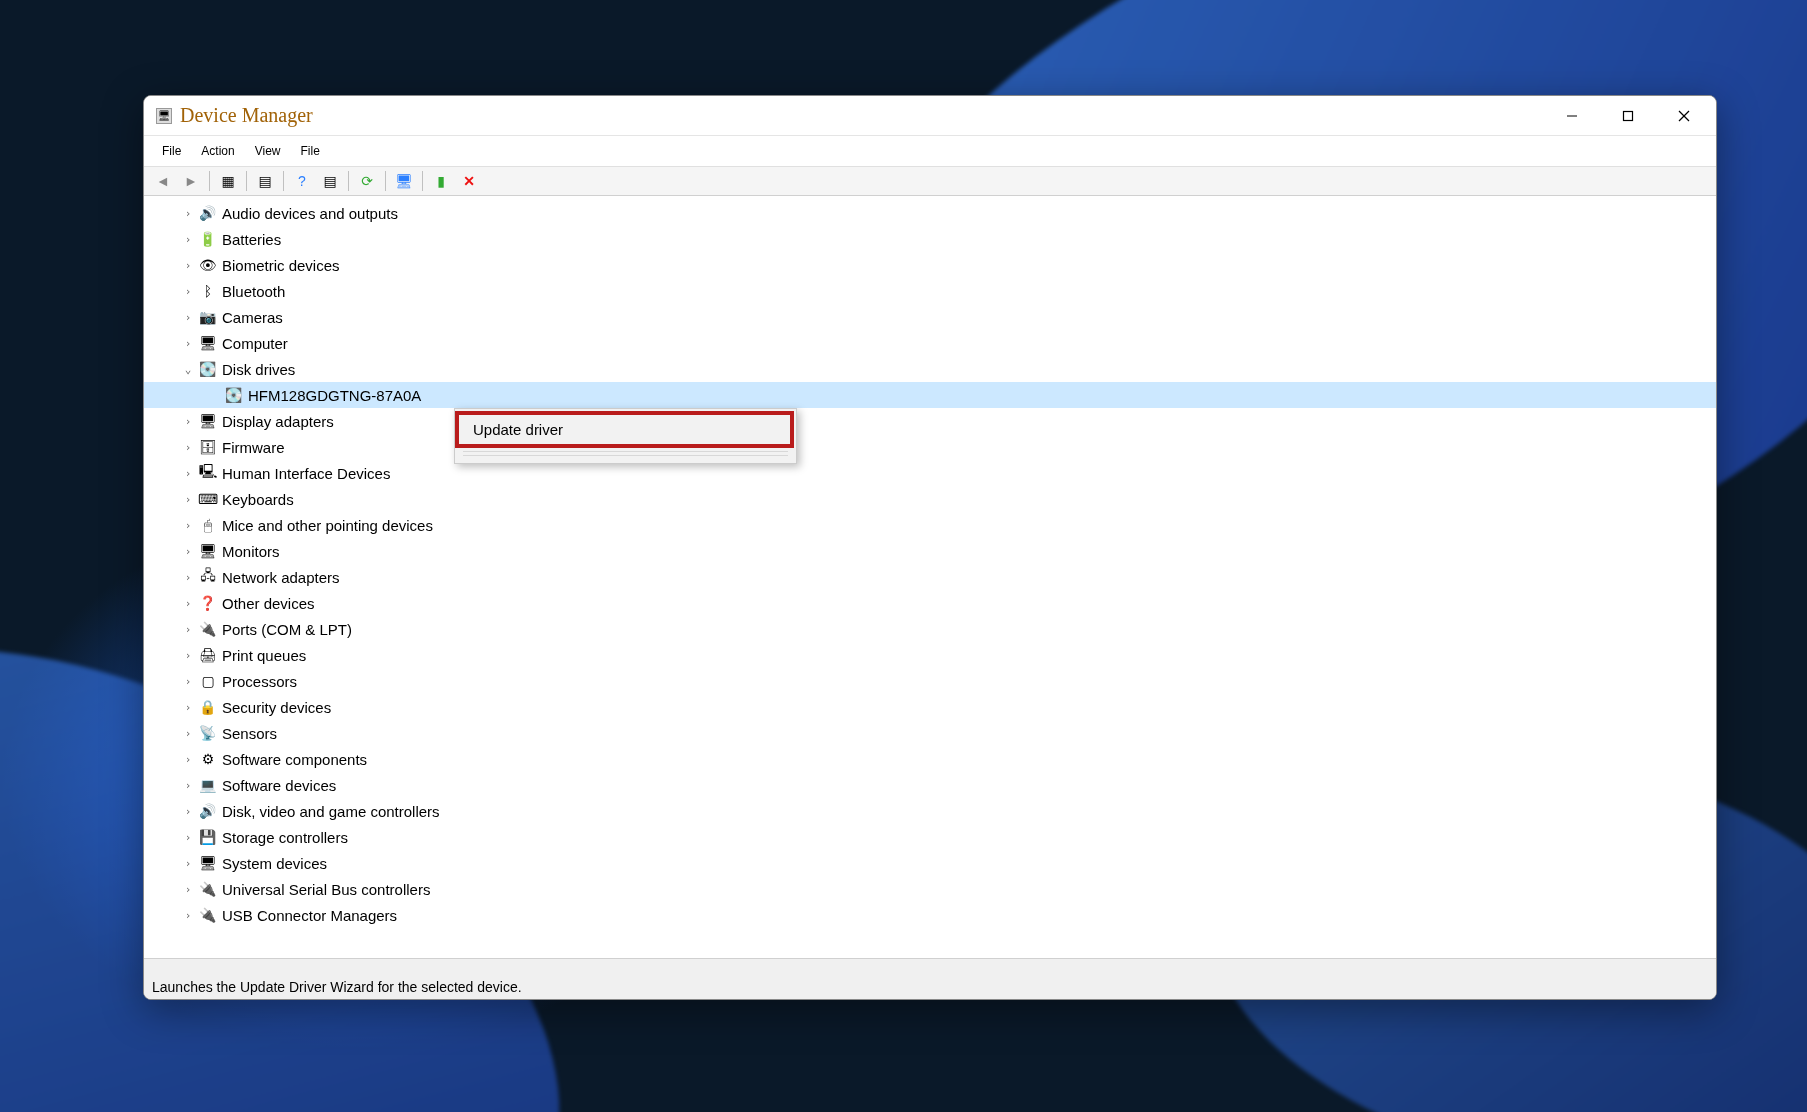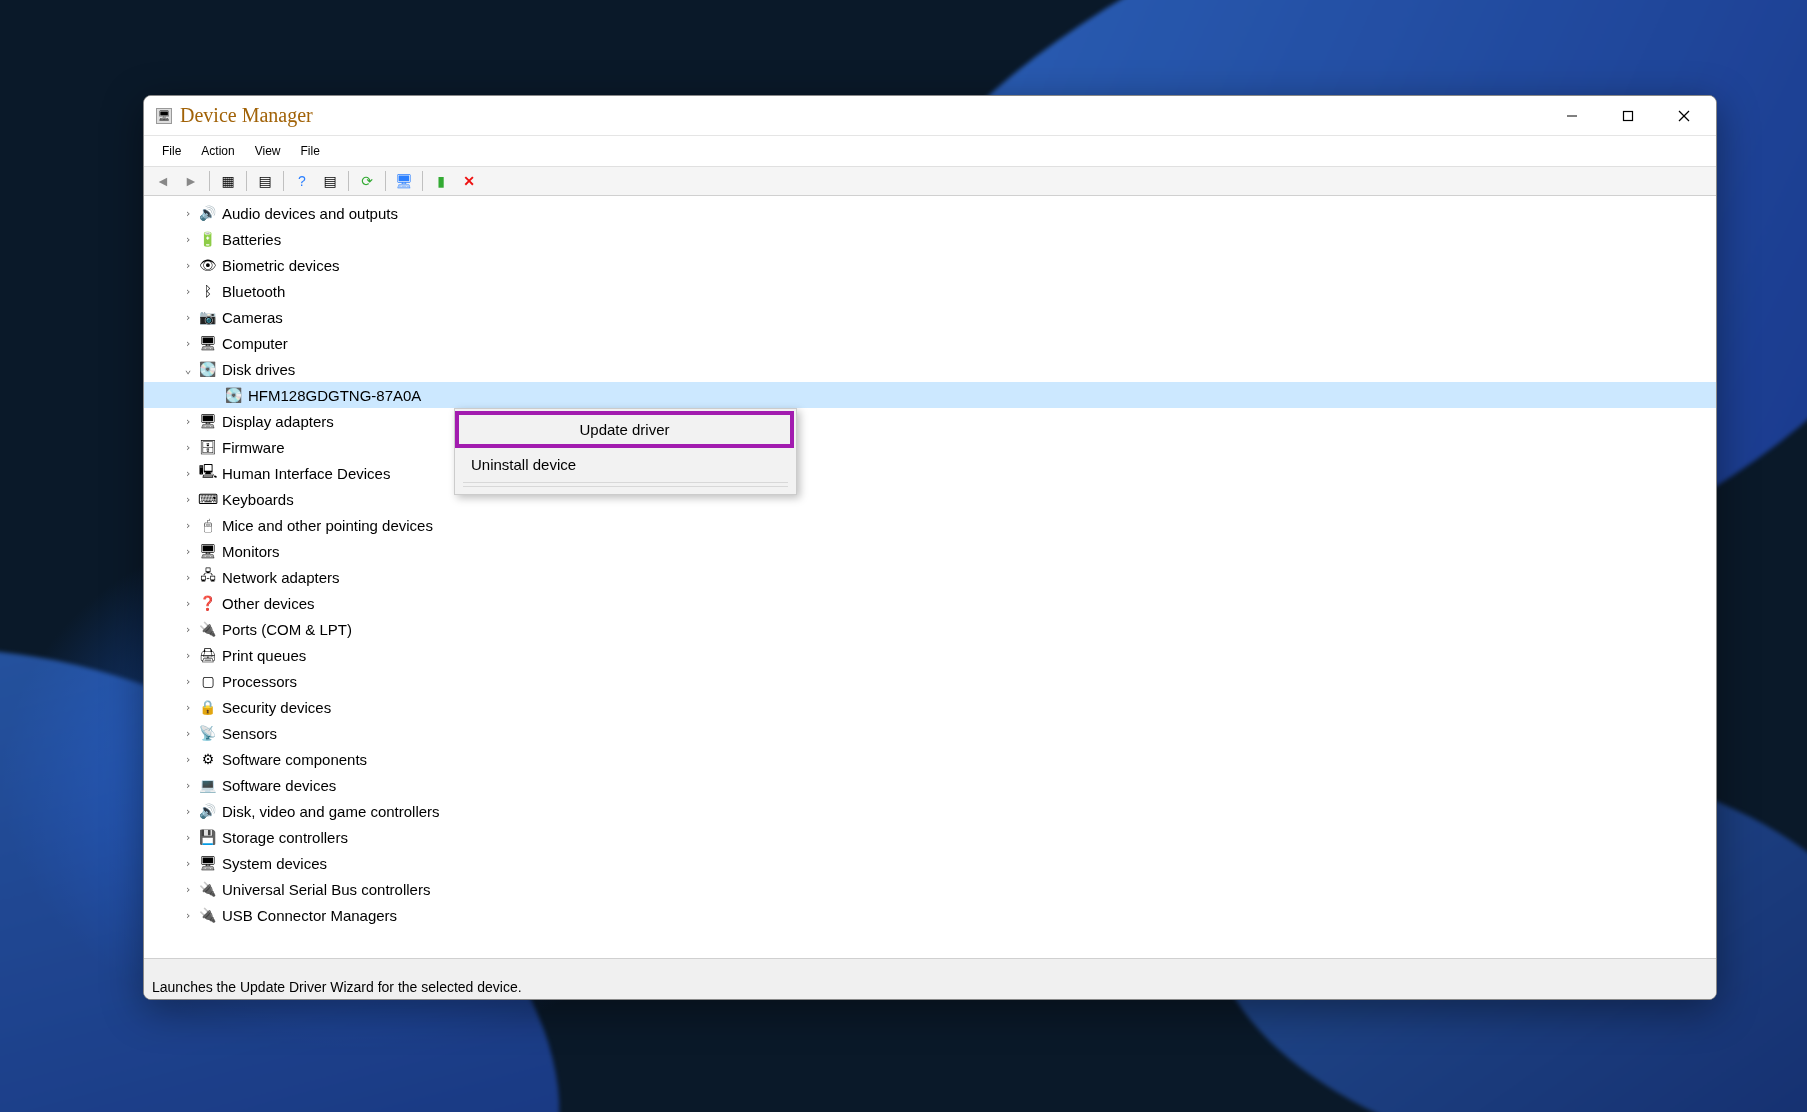--- a/index.html
+++ b/index.html
@@ -139,23 +139,22 @@
       box-shadow: 3px 3px 8px rgba(0,0,0,0.25);
       padding: 4px 2px;
       font-size: 15px;
     }
     .ctx-item {
       padding: 6px 14px;
       color: #000;
     }
     .ctx-sep { height: 1px; background: #d8d8d8; margin: 3px 6px; }
     .ctx-highlight {
-      border: 4px solid #a21caf;
+      border: 4px solid #b91c1c;
       margin: -2px 0px 2px -2px;
-      text-align: center;
     }
     .ctx-bold { font-weight: 700; }
 
     .statusbar {
       height: 28px;
       background: #f0f0f0;
       border-top: 1px solid #d0d0d0;
       font-size: 14px;
       padding: 20px 8px;
       color: #000;
@@ -368,16 +367,15 @@
     </div>
 
   <div class="statusbar">
     <span>Launches the Update Driver Wizard for the selected device.</span>
   </div>
 
 </div>
 
 <div class="context-menu" id="ctxmenu">
 <div class="ctx-item ctx-highlight">Update driver</div>
-    <div class="ctx-item">Uninstall device</div>
     <div class="ctx-sep"></div>
     <div class="ctx-sep"></div>
   </div>
 
 </body></html>

